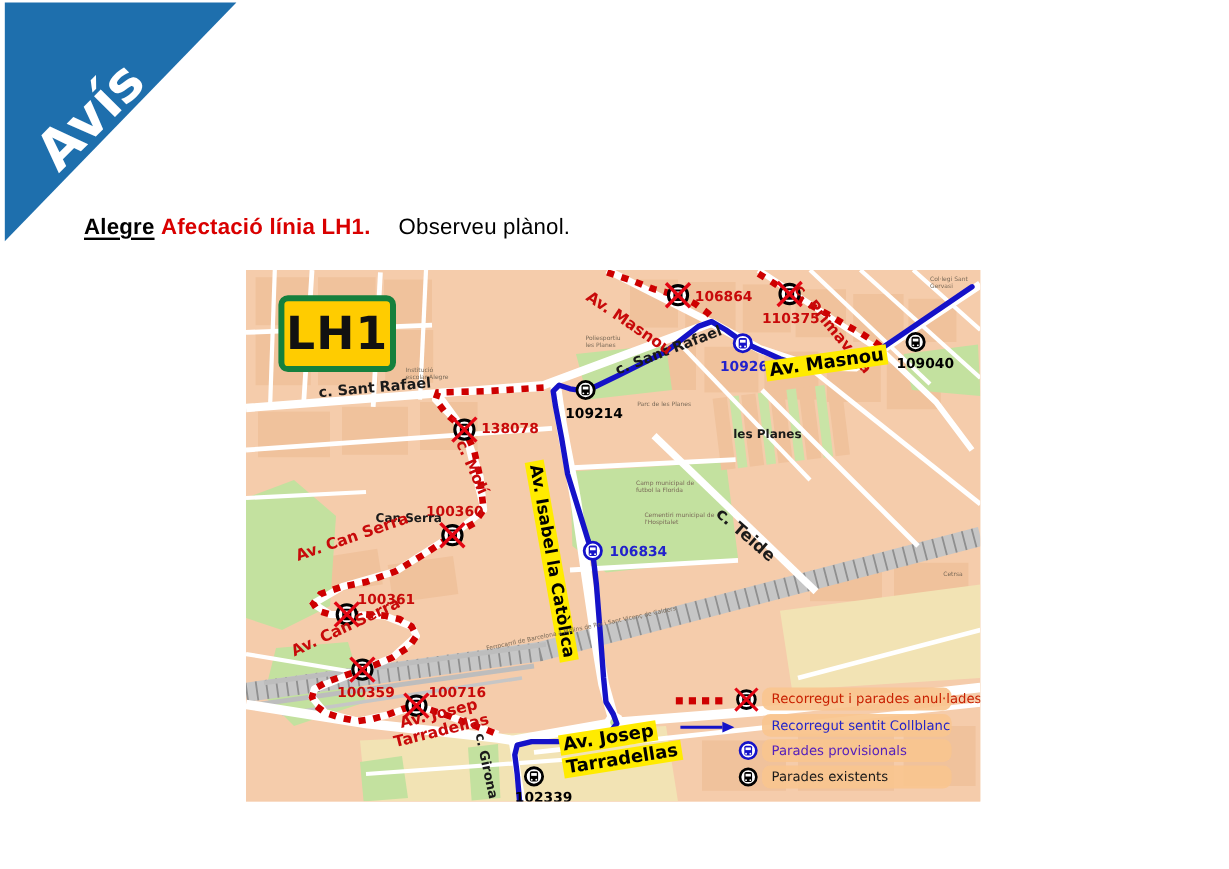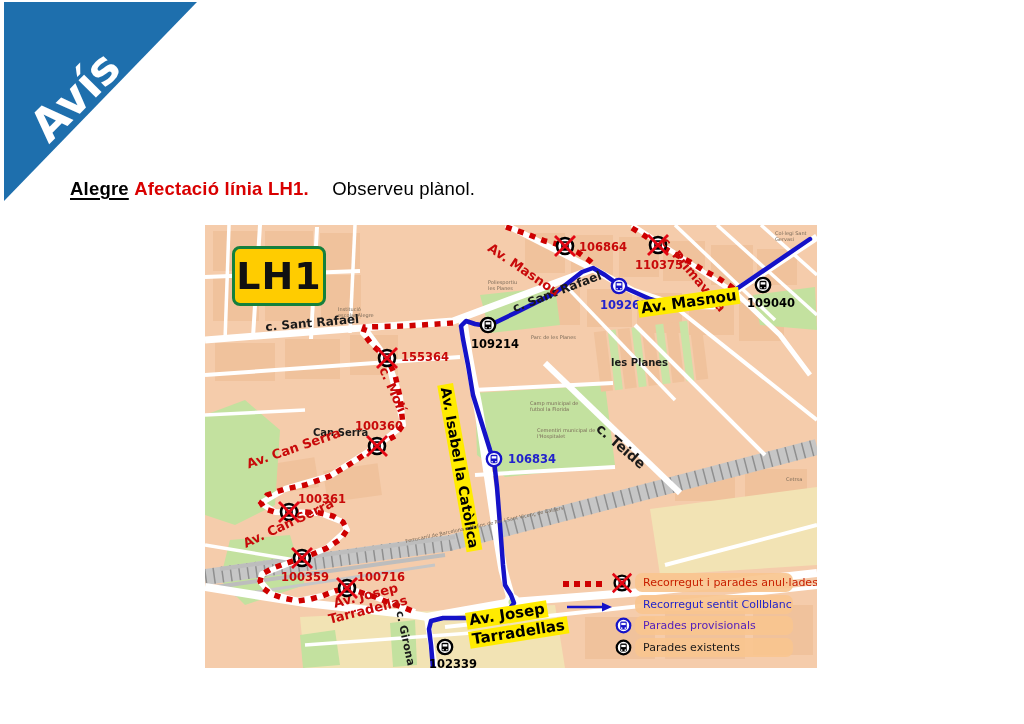--- a/index.html
+++ b/index.html
@@ -16,21 +16,21 @@
   .title span{text-decoration:underline;text-decoration-thickness:2.5px;text-underline-offset:4px;}
   .notice{position:absolute;left:70px;top:148px;font-size:18.5px;line-height:27px;color:#000;
     letter-spacing:.2px;width:900px;}
   .n-u{font-weight:bold;text-decoration:underline;text-decoration-thickness:2px;text-underline-offset:3px;}
   .n-r{font-weight:bold;color:#D90000;}
   .n-n{color:#000;margin-left:18px;}
   
   .map{position:absolute;left:205px;top:225px;width:612px;height:443px;overflow:hidden;background:#F5CCAB;}
   .map svg.base{position:absolute;left:0;top:0;}
   .badge{position:absolute;left:27px;top:21px;width:88px;height:54px;background:#FFCC00;
-    border:3px solid #15803d;border-radius:8px;display:flex;align-items:center;justify-content:center;
+    border:5px solid #15803d;border-radius:8px;display:flex;align-items:center;justify-content:center;
     font-size:38px;font-weight:bold;color:#111;font-family:"DejaVu Sans",sans-serif;letter-spacing:1px;}
   .map-label{position:absolute;white-space:nowrap;transform-origin:left top;
     font-family:"DejaVu Sans",sans-serif;line-height:1;}
   .lbl-black{color:#1a1a1a;font-weight:bold;}
   .lbl-red{color:#C80A0A;font-weight:bold;}
   .lbl-yellow{background:#FFEB00;color:#000;font-weight:bold;padding:1px 3px;}
   .lbl-tiny{position:absolute;color:#7A6A58;font-size:5px;line-height:1.15;transform-origin:left top;
     font-family:"DejaVu Sans",sans-serif;}
   .stop{position:absolute;}
   .stop-label{position:absolute;font-family:"DejaVu Sans",sans-serif;font-weight:bold;
@@ -187,21 +187,21 @@
     <line x1="23" y1="3" x2="3" y2="23" stroke="#E30613" stroke-width="2.8"></line>
           </svg></div>
         <div class="stop-label sl-cancelled" style="left: 430px; top: 33px;">110375</div>
         <div class="stop" style="left: 169px; top: 120px;"><svg width="26" height="26" viewBox="0 0 26 26">
     <circle cx="13" cy="13" r="8" fill="#fff" stroke="#000" stroke-width="2.6"></circle>
     <rect x="9.2" y="8.2" width="7.6" height="9.6" rx="1.6" fill="#000"></rect>
     <rect x="10.4" y="9.9" width="5.2" height="2.6" fill="#fff"></rect>
     <line x1="3" y1="3" x2="23" y2="23" stroke="#E30613" stroke-width="2.8"></line>
     <line x1="23" y1="3" x2="3" y2="23" stroke="#E30613" stroke-width="2.8"></line>
           </svg></div>
-        <div class="stop-label sl-cancelled" style="left: 196px; top: 125px;">155364</div>
+        <div class="stop-label sl-cancelled" style="left: 196px; top: 125px;">138078</div>
         <div class="stop" style="left: 159px; top: 208px;"><svg width="26" height="26" viewBox="0 0 26 26">
     <circle cx="13" cy="13" r="8" fill="#fff" stroke="#000" stroke-width="2.6"></circle>
     <rect x="9.2" y="8.2" width="7.6" height="9.6" rx="1.6" fill="#000"></rect>
     <rect x="10.4" y="9.9" width="5.2" height="2.6" fill="#fff"></rect>
     <line x1="3" y1="3" x2="23" y2="23" stroke="#E30613" stroke-width="2.8"></line>
     <line x1="23" y1="3" x2="3" y2="23" stroke="#E30613" stroke-width="2.8"></line>
           </svg></div>
         <div class="stop-label sl-cancelled" style="left: 150px; top: 194px; text-align: right;">100360</div>
         <div class="stop" style="left: 71px; top: 274px;"><svg width="26" height="26" viewBox="0 0 26 26">
     <circle cx="13" cy="13" r="8" fill="#fff" stroke="#000" stroke-width="2.6"></circle>

